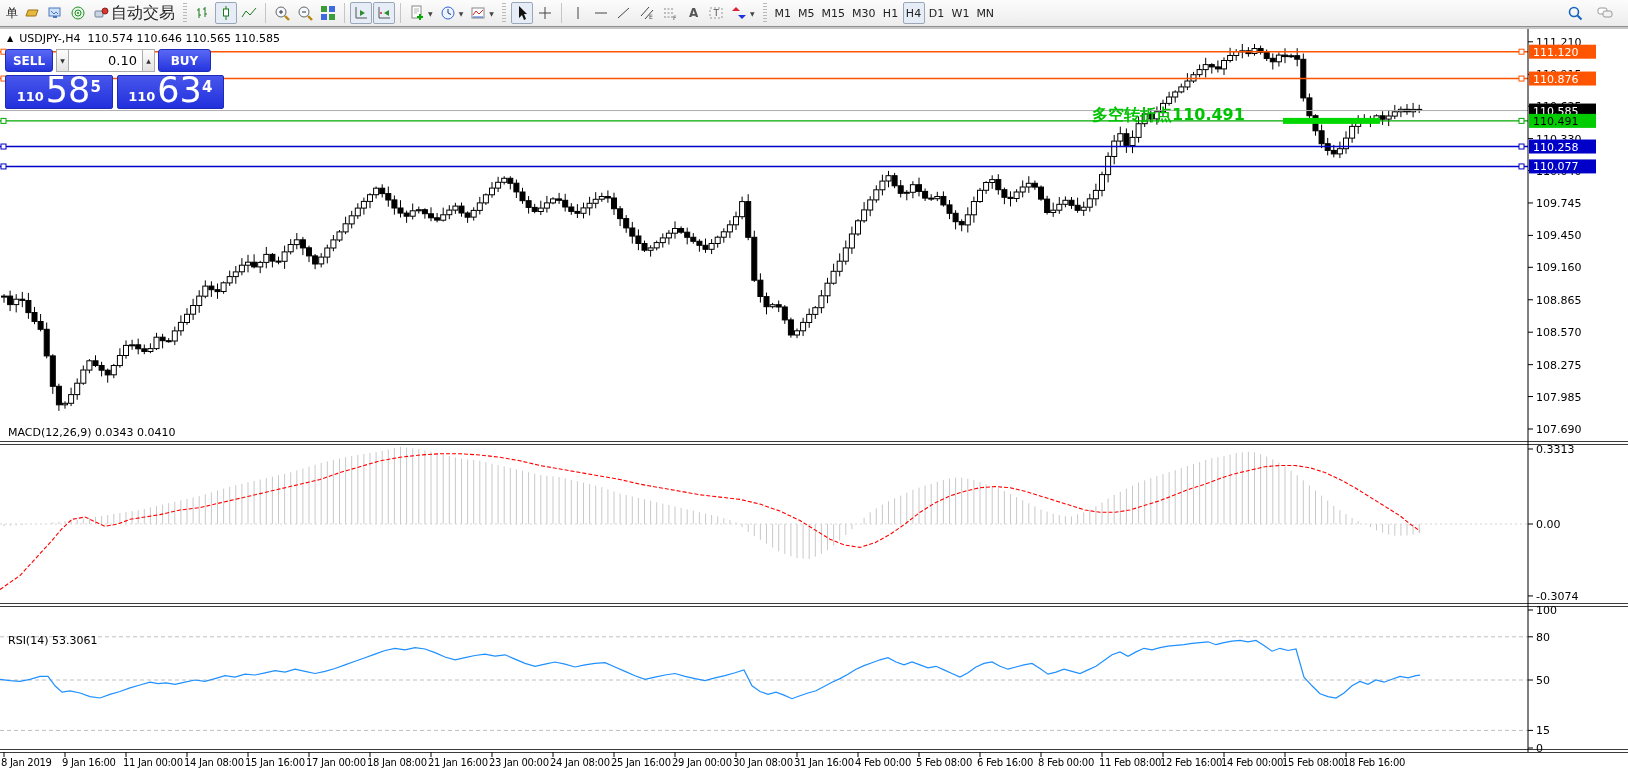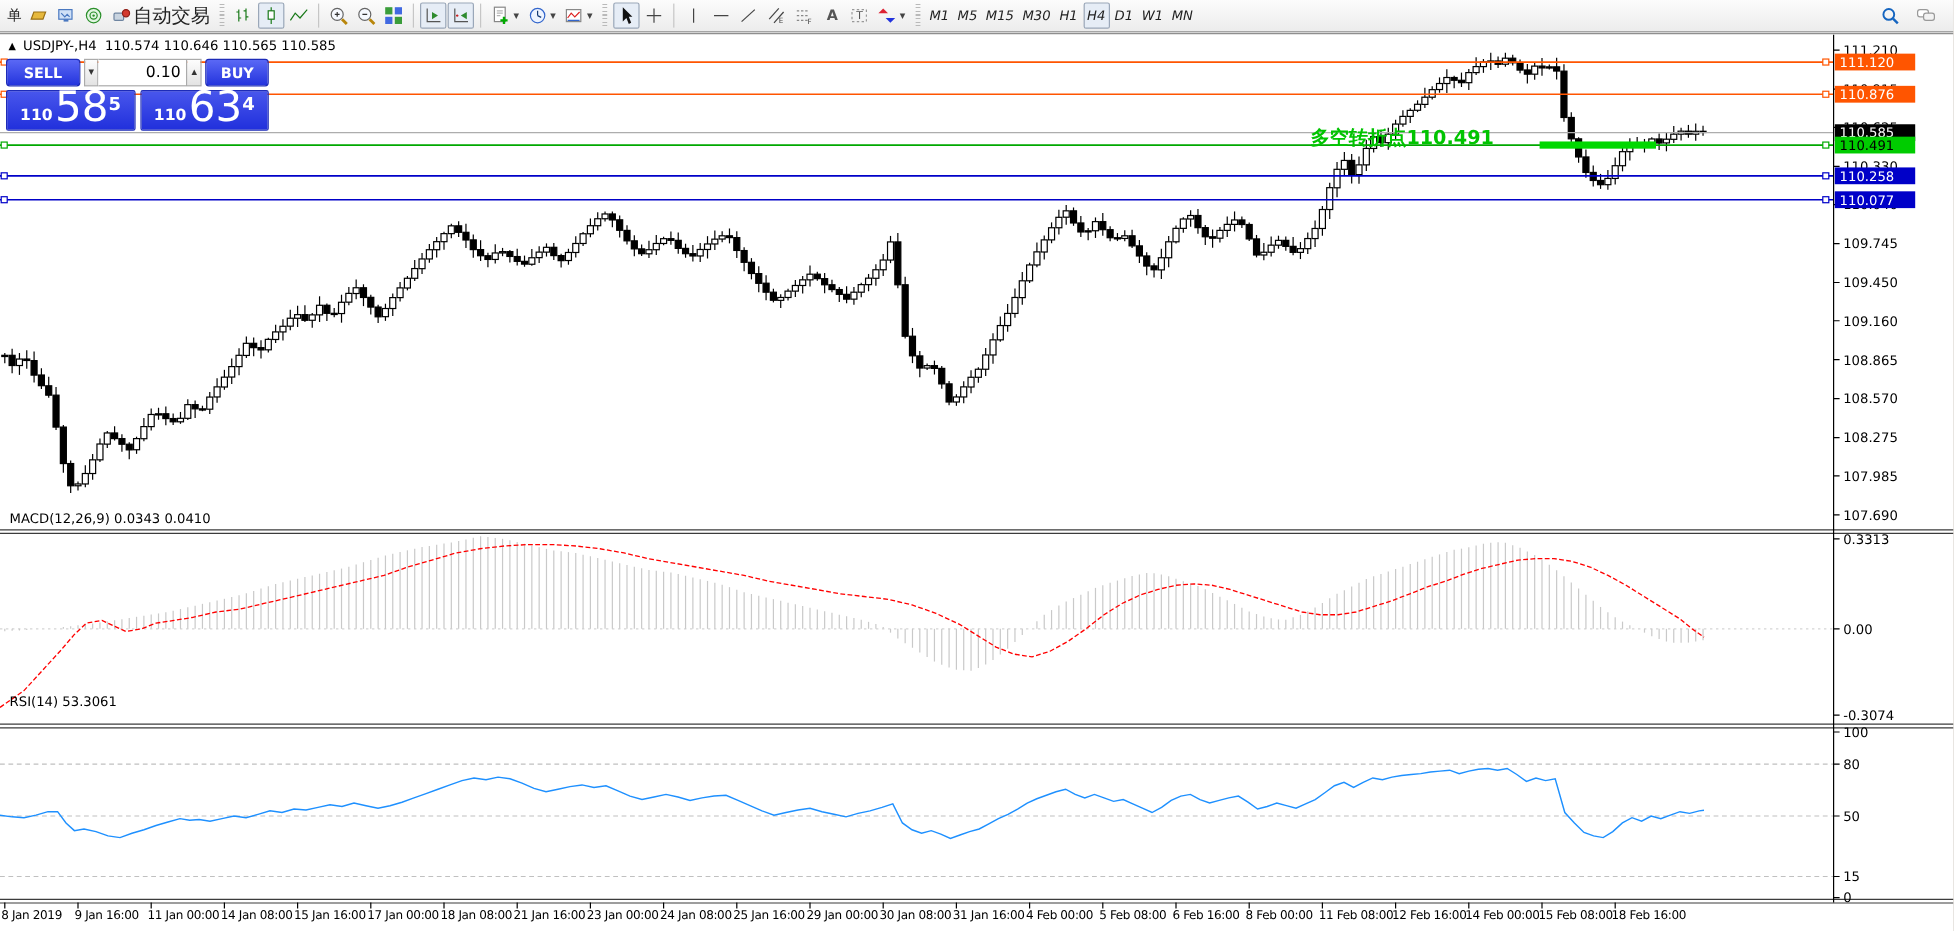--- a/index.html
+++ b/index.html
@@ -8,44 +8,44 @@
   
   .toolbar{position:absolute;top:0;left:0;width:1628px;height:27px;box-sizing:border-box;
     background:linear-gradient(#fcfcfc,#ececec);border-bottom:1px solid #8f8f8f;
     display:flex;align-items:center;padding:0 4px;gap:1px;z-index:10;}
   .tbtn{height:22px;min-width:22px;display:flex;align-items:center;justify-content:center;
     border:1px solid transparent;border-radius:2px;padding:0 2px;gap:2px;box-sizing:border-box;}
   .tbtn.pressed{border-color:#9aa7b8;background:#e6edf6;}
   .tbtn svg{display:block;}
   .tlabel{font-size:12px;color:#222;padding:0 2px;}
   .ttext{font-size:16px;color:#222;white-space:nowrap;}
-  .tftext{font-size:11px;color:#222;font-style:italic;}
+  .tftext{font-size:11px;color:#222;}
   .grip{width:4px;height:20px;margin:0 4px;
     background:repeating-linear-gradient(to bottom,#b9b9b9 0 1px,rgba(0,0,0,0) 1px 3px);}
   .sep{width:1px;height:20px;background:#c6c6c6;margin:0 4px;}
   .caret{font-size:6px;color:#444;margin-left:1px;}
   .tright{margin-left:auto;display:flex;gap:8px;padding-right:8px;}
   
   #chart{position:absolute;left:0;top:0;z-index:1;}
   .chart-title{position:absolute;left:7px;top:32px;font-size:11px;color:#000;display:flex;
     gap:6px;align-items:center;z-index:5;}
   .collapse{font-size:8px;color:#000;}
   .title-text{white-space:pre;}
   .ind-label{position:absolute;left:8px;font-size:11px;color:#000;z-index:5;}
   #macd-label{top:426px;}
-  #rsi-label{top:578px;}
+  #rsi-label{top:634px;}
   .annotation{position:absolute;left:1092px;top:105px;font-size:16px;font-weight:bold;z-index:5;
     white-space:nowrap;}
   
   .trade-panel{position:absolute;left:5px;top:49px;z-index:6;width:219px;}
   .tp-row1{display:flex;height:23px;align-items:stretch;}
   .tp-btn{background:linear-gradient(#5a68f5,#2434dd);color:#fff;font-size:12px;font-weight:bold;
     display:flex;align-items:center;justify-content:center;border:1px solid #1d2bb8;border-radius:3px;
     box-sizing:border-box;}
-  .sell{width:62px;margin-right:3px;}
+  .sell{width:48px;margin-right:3px;}
   .buy{width:53px;margin-left:3px;text-align:center;}
   .tp-step{width:13px;background:linear-gradient(#fdfdfd,#e3e3e3);border:1px solid #ababab;
     font-size:6px;color:#333;display:flex;align-items:center;justify-content:center;box-sizing:border-box;}
   .tp-vol{width:73px;border:1px solid #ababab;border-left:none;border-right:none;font-size:13px;
     text-align:right;padding:0 5px;font-family:inherit;box-sizing:border-box;outline:none;}
   .tp-row2{display:flex;gap:4px;margin-top:3px;}
   .price-box{flex:1;height:34px;background:linear-gradient(#4856ec,#2130dc);border:1px solid #1d2bb8;
     border-radius:2px;color:#fff;display:flex;align-items:flex-end;justify-content:center;
     padding-bottom:1px;box-sizing:border-box;}
   .p-small{font-size:13px;font-weight:bold;margin:0 2px 3px 0;}

